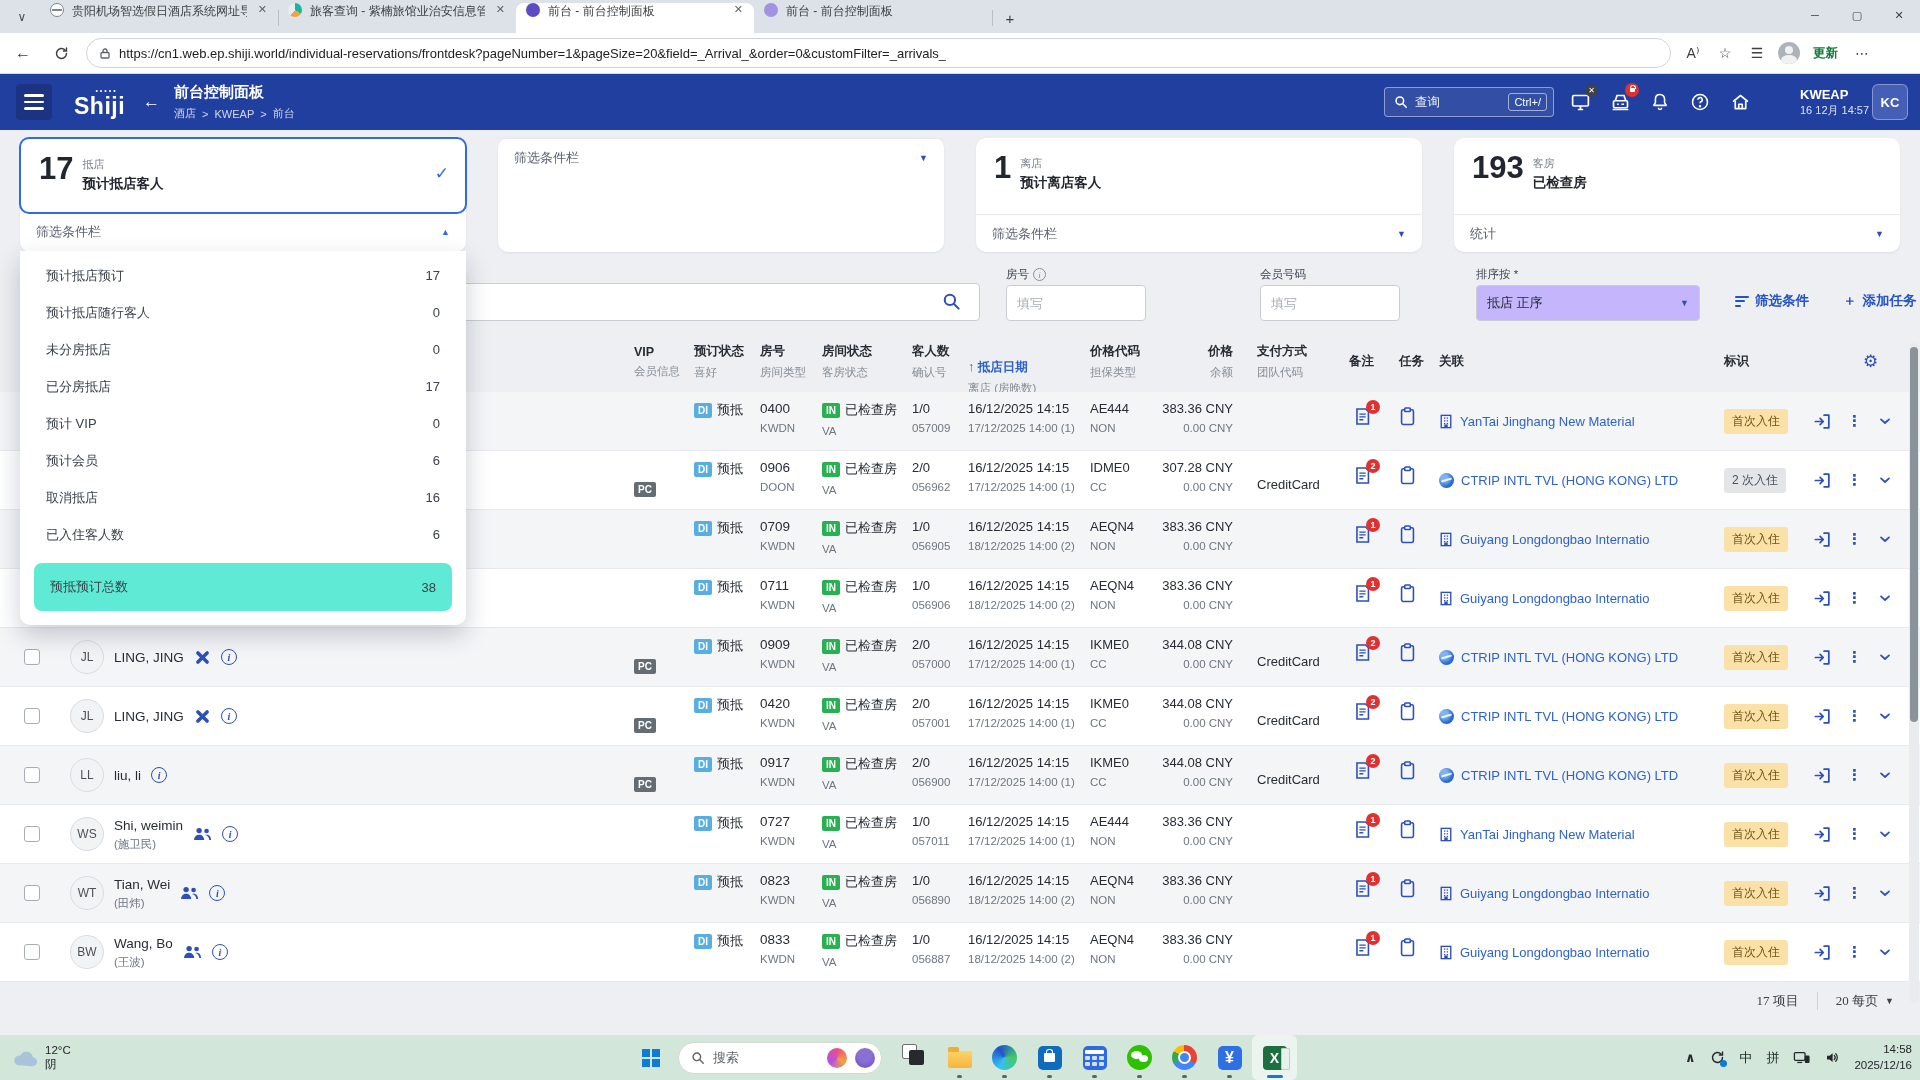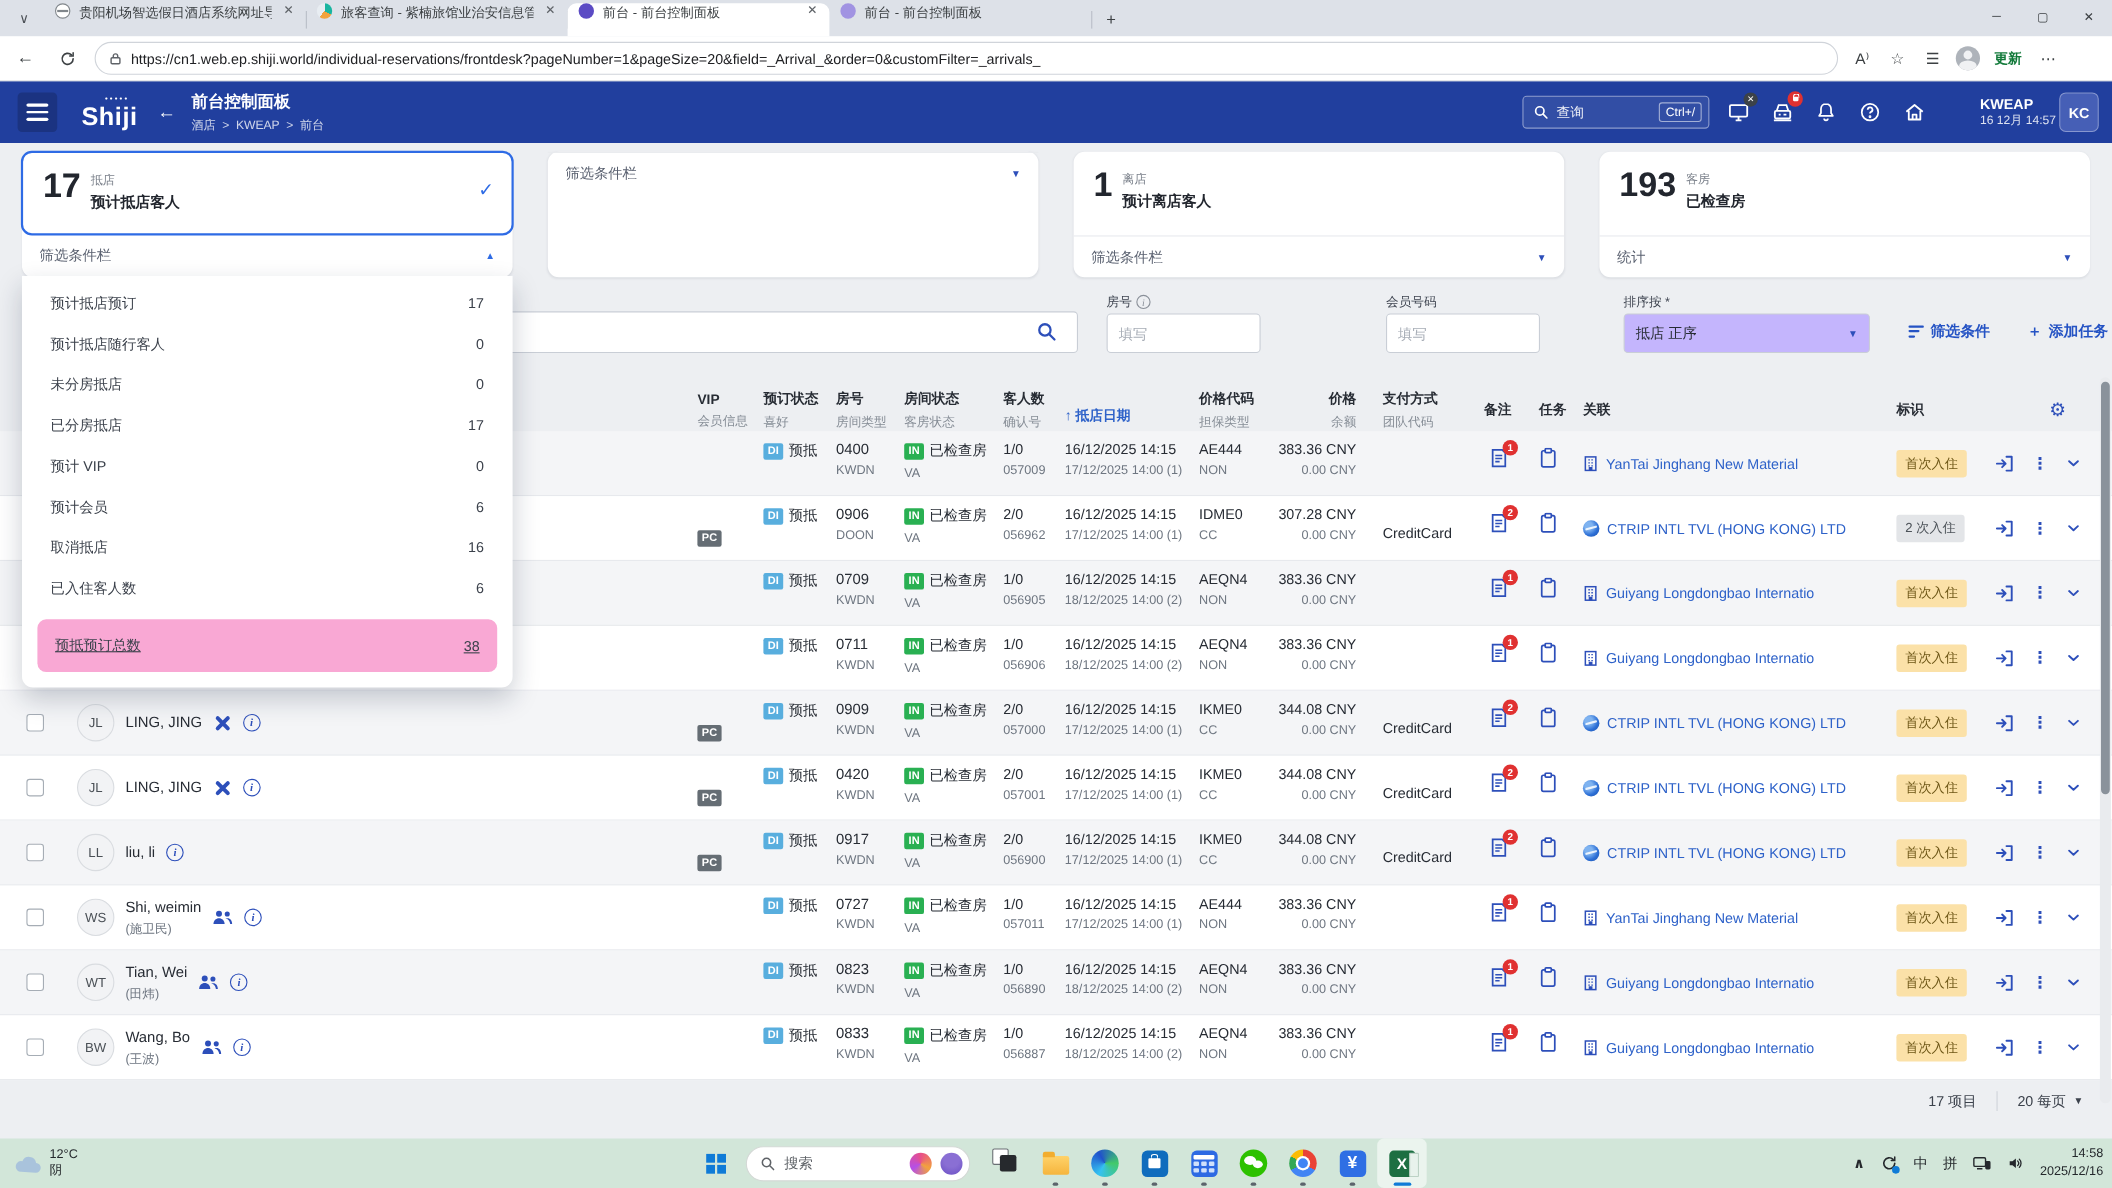--- a/index.html
+++ b/index.html
@@ -97,22 +97,22 @@
     font-size:13px; color:#5a6170; }
   .card.sel .card-foot { border-top:none; }
   .card-foot .caret { margin-left:auto; font-size:9px; color:#2d4fba; }
   .card.sel .card-foot .caret { color:#2e6be5; }
 
   
   .dropdown { position:absolute; left:20px; top:121px; width:446px; background:#fff; z-index:30;
     border-radius:0 0 10px 10px; box-shadow:0 10px 24px rgba(20,30,60,.22); padding:6px 0 14px 0; }
   .ditem { height:37px; display:flex; align-items:center; padding:0 26px; font-size:13px; color:#3b414b; }
   .ditem .dv { margin-left:auto; }
-  .dtotal { margin:10px 14px 0 14px; height:48px; background:#f9a8d4; border-radius:8px;
-    display:flex; align-items:center; padding:0 16px; font-size:13px; color:#3b414b;text-decoration:underline; }
+  .dtotal { margin:10px 14px 0 14px; height:48px; background:#5eead4; border-radius:8px;
+    display:flex; align-items:center; padding:0 16px; font-size:13px; color:#3b414b; }
   .dtotal .dv { margin-left:auto; }
 
   
   .f-label { position:absolute; font-size:11.5px; color:#3e4450; top:137px; display:flex; gap:4px; align-items:center; }
   .i-circ { display:inline-flex; width:13px; height:13px; border:1.2px solid #8a9099; border-radius:50%;
     color:#8a9099; font-size:9px; align-items:center; justify-content:center; font-style:italic; font-family:"Liberation Serif",serif; }
   .f-input { position:absolute; top:155px; height:36px; background:#fff; border:1px solid #c9ced6;
     border-radius:4px; font-size:13px; color:#272c34; padding:0 10px; outline:none;
     font-family:"Liberation Sans","DejaVu Sans",sans-serif; }
   .f-input::placeholder { color:#a7adb6; }
@@ -124,21 +124,21 @@
   .sortsel .caret { margin-left:auto; font-size:9px; color:#2d4fba; }
   .linkbtn { position:absolute; top:162px; display:flex; align-items:center; gap:6px; font-size:13.5px;
     color:#2553c4; font-weight:bold; }
   .funnel { display:inline-flex; flex-direction:column; gap:2.5px; }
   .funnel i { display:block; height:2px; background:#2553c4; border-radius:1px; }
   .funnel i:nth-child(1){width:14px;} .funnel i:nth-child(2){width:10px;} .funnel i:nth-child(3){width:6px;}
 
   
   .grid { display:grid; grid-template-columns:36px 574px 60px 66px 62px 90px 56px 122px 64px 93px 102px 50px 40px 285px 85px 1fr;
     padding-left:20px; }
-  .thead { position:absolute; top:208px; left:0; width:1920px; height:49px; align-items:center; }
+  .thead { position:absolute; top:197px; left:0; width:1920px; height:49px; align-items:center; }
   .hcell { padding-left:4px; }
   .ht { font-size:12.5px; font-weight:bold; color:#272c34; white-space:nowrap; }
   .hb { font-size:11.5px; color:#868d96; margin-top:5px; white-space:nowrap; }
   .hcell.sorted .ht { color:#2e62c9;margin-top:32px; }
   .hcell.r { text-align:right; padding-right:10px; }
   .gear { padding-left:58px; font-size:17px; color:#2d4fba; }
 
   .tbody { position:absolute; top:262px; left:0; width:1920px; }
   .trow { height:59px; border-bottom:1px solid #e7e9ed; background:#fff; align-items:stretch; }
   .trow.odd { background:#f4f5f7; }
@@ -176,21 +176,21 @@
   .ctrip-ico::before { content:""; position:absolute; left:2px; top:6px; right:2px; height:2px;
     background:rgba(255,255,255,.85); border-radius:2px; transform:rotate(-15deg); }
   .c-tag { display:flex; align-items:center; padding-top:0; }
   .tag-badge { font-size:12px; padding:4px 8px; border-radius:3px; white-space:nowrap; }
   .tag-badge.first { background:#fbe1a8; color:#6d5616; }
   .tag-badge.repeat { background:#e3e5e8; color:#4c5258; }
   .c-actions { display:flex; align-items:center; gap:15px; padding-left:8px; padding-top:0; color:#2d4fba; }
   .kebab { font-size:15px; font-weight:bold; color:#2d4fba; letter-spacing:0; }
 
   .pagination { position:absolute; top:862px; right:26px; display:flex; align-items:flex-start;
-    font-size:13px; color:#3c424c; }
+    font-size:13px; color:#3c424c;font-family:Liberation Serif, serif; }
   .pagination .pitems { padding-right:18px; border-right:1px solid #cfd3d9; }
   .pagination .pper { padding-left:18px; display:flex; gap:7px; align-items:center; }
   .pagination .caret { font-size:9px; color:#3c424c; }
 
   .vscroll { position:absolute; right:1px; top:213px; width:10px; height:660px; background:#e9ebee; border-radius:5px; }
   .vthumb { position:absolute; top:4px; left:1px; width:8px; height:375px; background:#8a929b; border-radius:4px; }
 
   
   .taskbar { position:absolute; top:1035px; left:0; right:0; height:45px; background:#d2e6d9;
     display:flex; align-items:center; }

